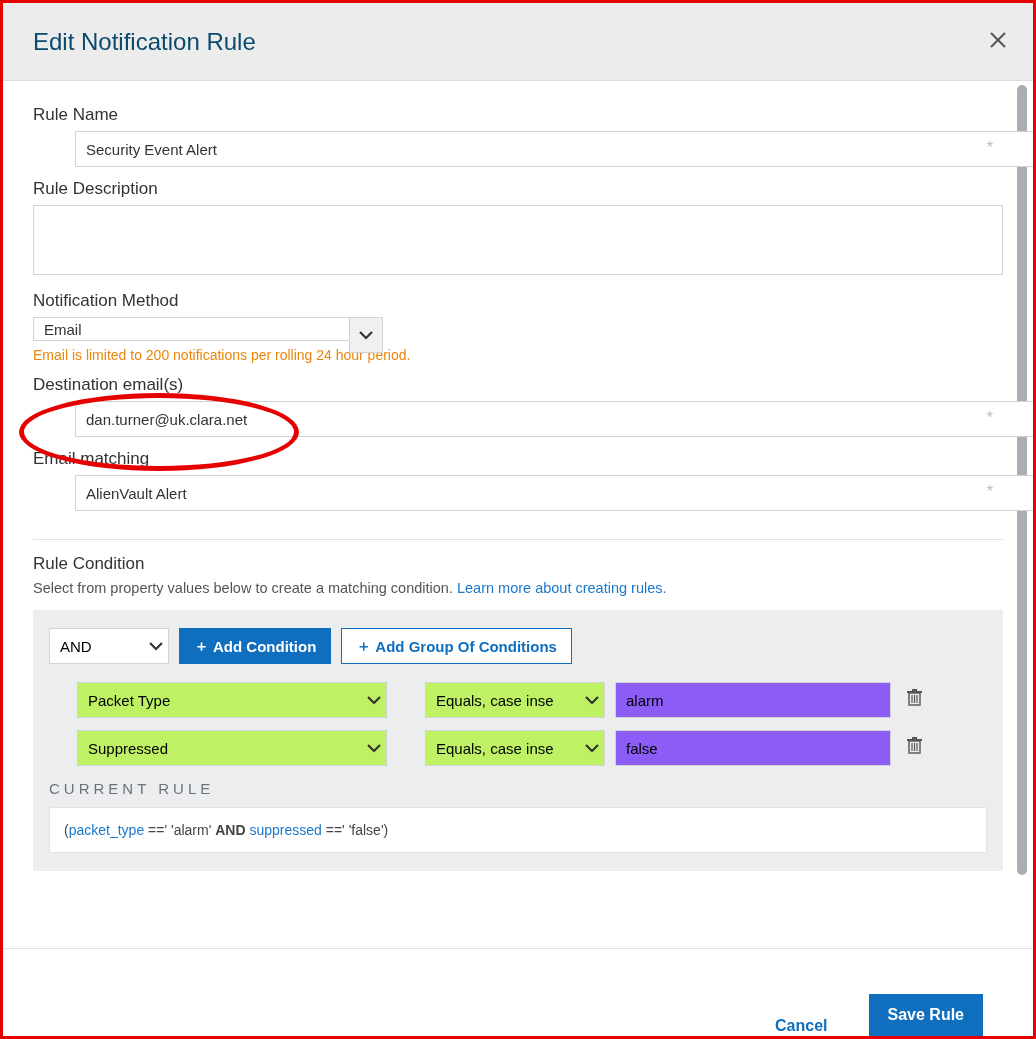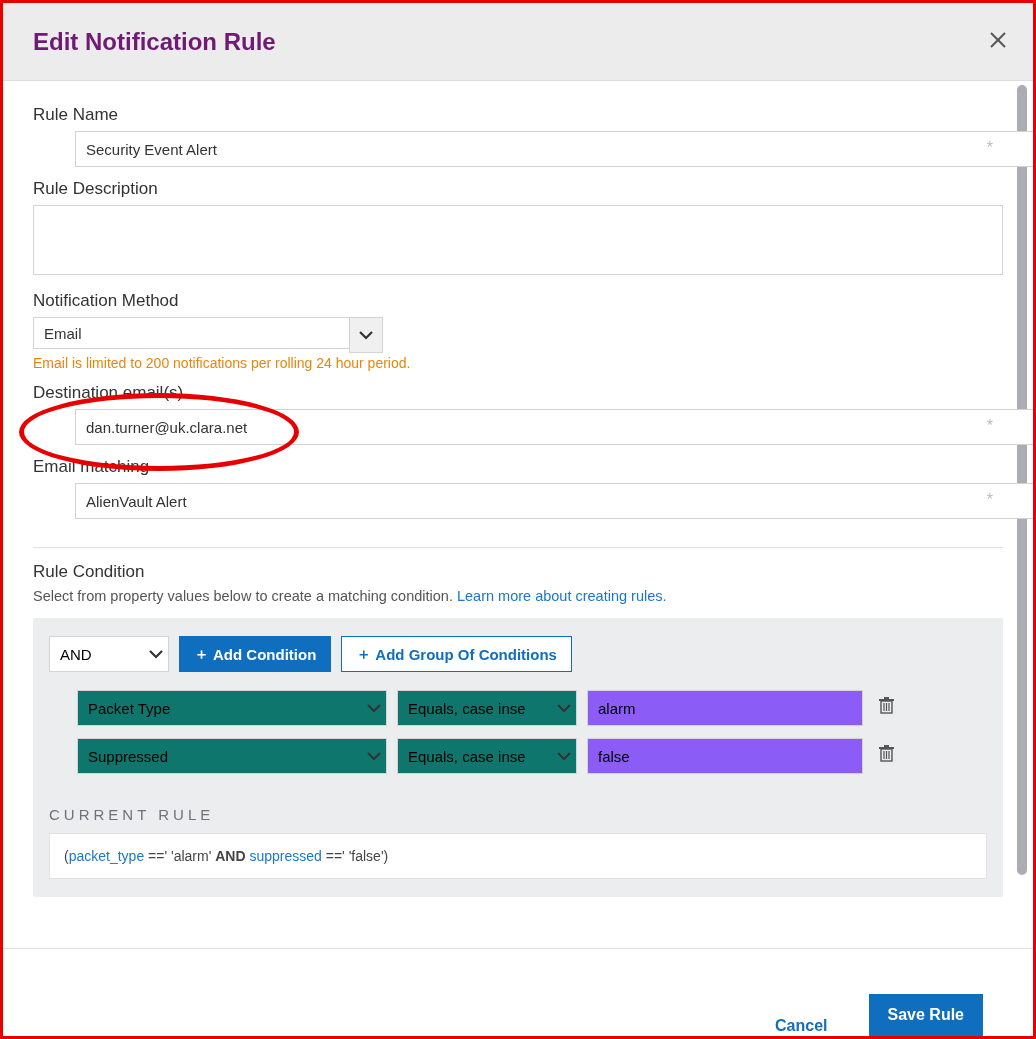--- a/index.html
+++ b/index.html
@@ -1,35 +1,35 @@
 <!DOCTYPE html>
 <html><head>
 <meta charset="utf-8">
 <style>
   * { box-sizing: border-box; }
   html, body { margin: 0; padding: 0; font-family: Arial, Helvetica, sans-serif; background: #fff; }
   .frame { width: 1036px; height: 1039px; border: 3px solid #e60000; position: relative; background: #fff; }
   .modal-header { height: 78px; background: #ececec; display: flex; align-items: center; justify-content: space-between; padding: 0 26px 0 30px; border-bottom: 1px solid #ddd; }
-  .modal-title { font-size: 24px; color: #701a75; font-weight: 700; }
+  .modal-title { font-size: 24px; color: #0c4a6e; font-weight: 400; }
   .close-x { font-size: 22px; color: #555; cursor: pointer; font-weight: 300; }
 
   .scrollbar { position: absolute; right: 6px; top: 82px; width: 10px; height: 790px; background: #aaadb2; border-radius: 5px; }
 
   .body-wrap { position: absolute; left: 0; top: 78px; right: 0; bottom: 88px; overflow: hidden; padding: 12px 30px 0 30px; }
 
   .field-label { font-size: 17px; color: #333; margin-top: 12px; margin-bottom: 6px; font-weight: 500; }
   .field-input { width: 100%; height: 36px; border: 1px solid #d3d3d3; font-size: 15px; padding: 0 10px; color: #333; background: #fff; margin-left: 42px; }
   .field-input.req { padding-right: 26px; }
   .req-star::after { content: "*"; position: absolute; right: 10px; top: 8px; color: #bbb; font-size: 16px; }
   .input-wrap { position: relative; }
 
   .field-textarea { width: 100%; height: 70px; border: 1px solid #d3d3d3; background: #fff; resize: none; }
 
   .select-wrap { position: relative; display: inline-block; }
-  .select-input { width: 350px; height: 32px; border: 1px solid #d3d3d3; font-size: 15px; padding: 0 10px; color: #333; background: #fff; }
+  .select-input { width: 350px; height: 24px; border: 1px solid #d3d3d3; font-size: 15px; padding: 0 10px; color: #333; background: #fff; }
   .select-chevron { position: absolute; right: 0; top: 0; width: 34px; height: 36px; background: #f0f0f0; border: 1px solid #d3d3d3; display: flex; align-items: center; justify-content: center; font-size: 15px; font-weight: bold; color: #333; }
 
   .warning-text { color: #e8860b; font-size: 14px; margin-top: 6px; }
 
   .hr-sep { border: none; border-top: 1px solid #e2e2e2; margin: 28px 0 14px 0; }
 
   .section-sub { font-size: 14.5px; color: #555; margin-top: 2px; }
   .link { color: #1a77c9; }
 
   .condition-box { background: #ecedef; margin-top: 14px; padding: 18px 16px; border-radius: 2px; }
@@ -38,28 +38,28 @@
   .and-select { position: relative; width: 120px; height: 36px; }
   .and-input { width: 120px; height: 36px; border: 1px solid #d3d3d3; font-size: 15px; padding: 0 10px; background: #fff; }
   .and-chevron { position: absolute; right: 0; top: 0; width: 26px; height: 36px; display: flex; align-items: center; justify-content: center; font-size: 15px; font-weight: bold; color: #333; }
 
   .btn-primary { height: 36px; background: #0f6fbe; color: #fff; border: 1px solid #0f6fbe; font-weight: 700; font-size: 15px; padding: 0 14px; cursor: pointer; display: flex; align-items: center; gap: 4px; }
   .btn-outline { height: 36px; background: #fff; color: #0f6fbe; border: 1.5px solid #0f6fbe; font-weight: 700; font-size: 15px; padding: 0 14px; cursor: pointer; display: flex; align-items: center; gap: 4px; }
 
   .cond-rows { margin-top: 18px; padding-left: 28px; }
   .cond-row { display: flex; gap: 10px; align-items: center; margin-bottom: 12px; }
   .cr-field { position: relative; width: 310px; }
-  .cr-op { position: relative; width: 180px; }
+  .cr-op { position: relative; width: 180px; margin-left: 28px; }
   .cr-val { width: 276px; }
-  .cr-select input { width: 100%; height: 36px; border: 1px solid #d3d3d3; font-size: 15px; padding: 0 32px 0 10px; background: #0f766e; }
+  .cr-select input { width: 100%; height: 36px; border: 1px solid #d3d3d3; font-size: 15px; padding: 0 32px 0 10px; background: #bef264; }
   .cr-chevron { position: absolute; right: 6px; top: 0; height: 36px; display: flex; align-items: center; font-size: 15px; font-weight: bold; color: #333; }
   .cr-text { width: 100%; height: 36px; border: 1px solid #d3d3d3; font-size: 15px; padding: 0 10px; background: #8b5cf6; }
   .trash { width: 26px; text-align: center; font-size: 17px; color: #555; cursor: pointer; }
 
-  .current-rule-label { letter-spacing: 4px; font-size: 15px; color: #6d7278; margin-top: 32px; margin-bottom: 10px; }
+  .current-rule-label { letter-spacing: 4px; font-size: 15px; color: #6d7278; margin-top: 14px; margin-bottom: 10px; }
   .current-rule-box { background: #fff; border: 1px solid #e2e2e2; padding: 14px 14px; font-size: 14px; font-family: Arial, sans-serif; }
   .cr-paren { color: #444; }
   .cr-key { color: #1a77c9; }
   .cr-and { font-weight: 700; color: #444; }
   .cr-lit { color: #444; }
 
   .modal-footer { position: absolute; left: 0; right: 0; bottom: 0; height: 88px; border-top: 1px solid #e2e2e2; display: flex; align-items: flex-end; justify-content: flex-end; gap: 35px; padding-right: 50px; }
   .btn-cancel { color: #0f6fbe; font-weight: 700; font-size: 16px; cursor: pointer; background: none; border: none; }
   .btn-save { background: #0f6fbe; color: #fff; font-weight: 700; border: 1px solid #0f6fbe; font-size: 16px; padding: 11px 18px; cursor: pointer; }
 

